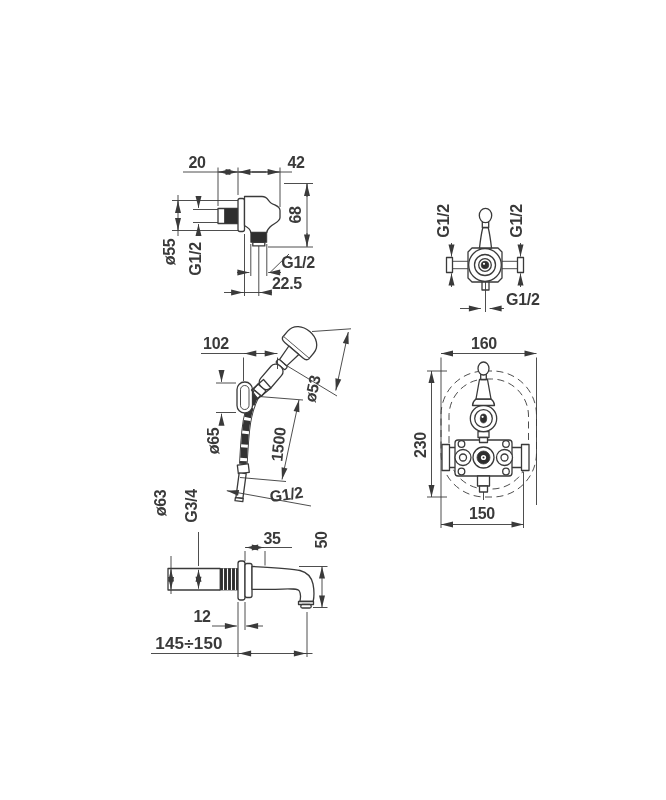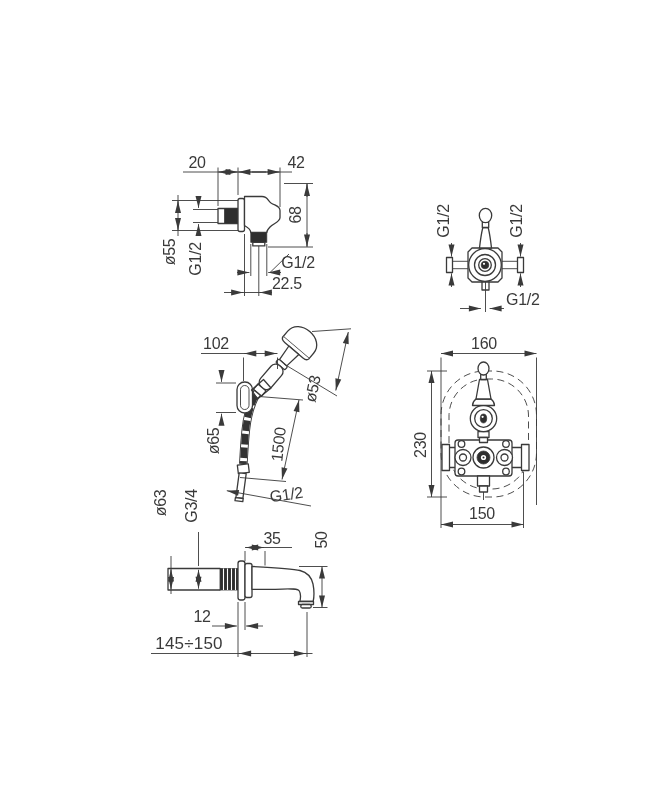--- a/index.html
+++ b/index.html
@@ -1,17 +1,17 @@
 <!DOCTYPE html>
 <html><head>
 <meta charset="utf-8">
 <style>
   html,body{margin:0;padding:0;background:#ffffff;}
   .page{position:relative;width:666px;height:800px;background:#ffffff;overflow:hidden;
-        font-family:"Liberation Sans", sans-serif;}
+        font-family:"Liberation Sans", sans-serif;font-weight:bold;}
   svg text{fill:#3a3a3a;font-family:"Liberation Sans", sans-serif;font-size:16px;letter-spacing:-0.3px;}
   svg text.big{font-size:17px;letter-spacing:0.2px;}
   .b{stroke:#3a3a3a;stroke-width:1.3;fill:none;stroke-linejoin:round;stroke-linecap:round;}
   .bw{stroke:#3a3a3a;stroke-width:1.3;fill:#ffffff;stroke-linejoin:round;}
   .t{stroke:#3a3a3a;stroke-width:0.9;fill:none;stroke-linecap:butt;}
   .f{fill:#2e2e2e;stroke:#3a3a3a;stroke-width:0.8;}
   .dash{stroke-dasharray:7 4.5;}
   .hoseA{stroke:#3a3a3a;stroke-width:8.6;fill:none;stroke-linecap:butt;}
   .hoseB{stroke:#ffffff;stroke-width:6.8;fill:none;stroke-linecap:butt;}
   .hoseC{stroke:#343434;stroke-width:6.8;fill:none;stroke-dasharray:10.5 3;stroke-linecap:butt;}

